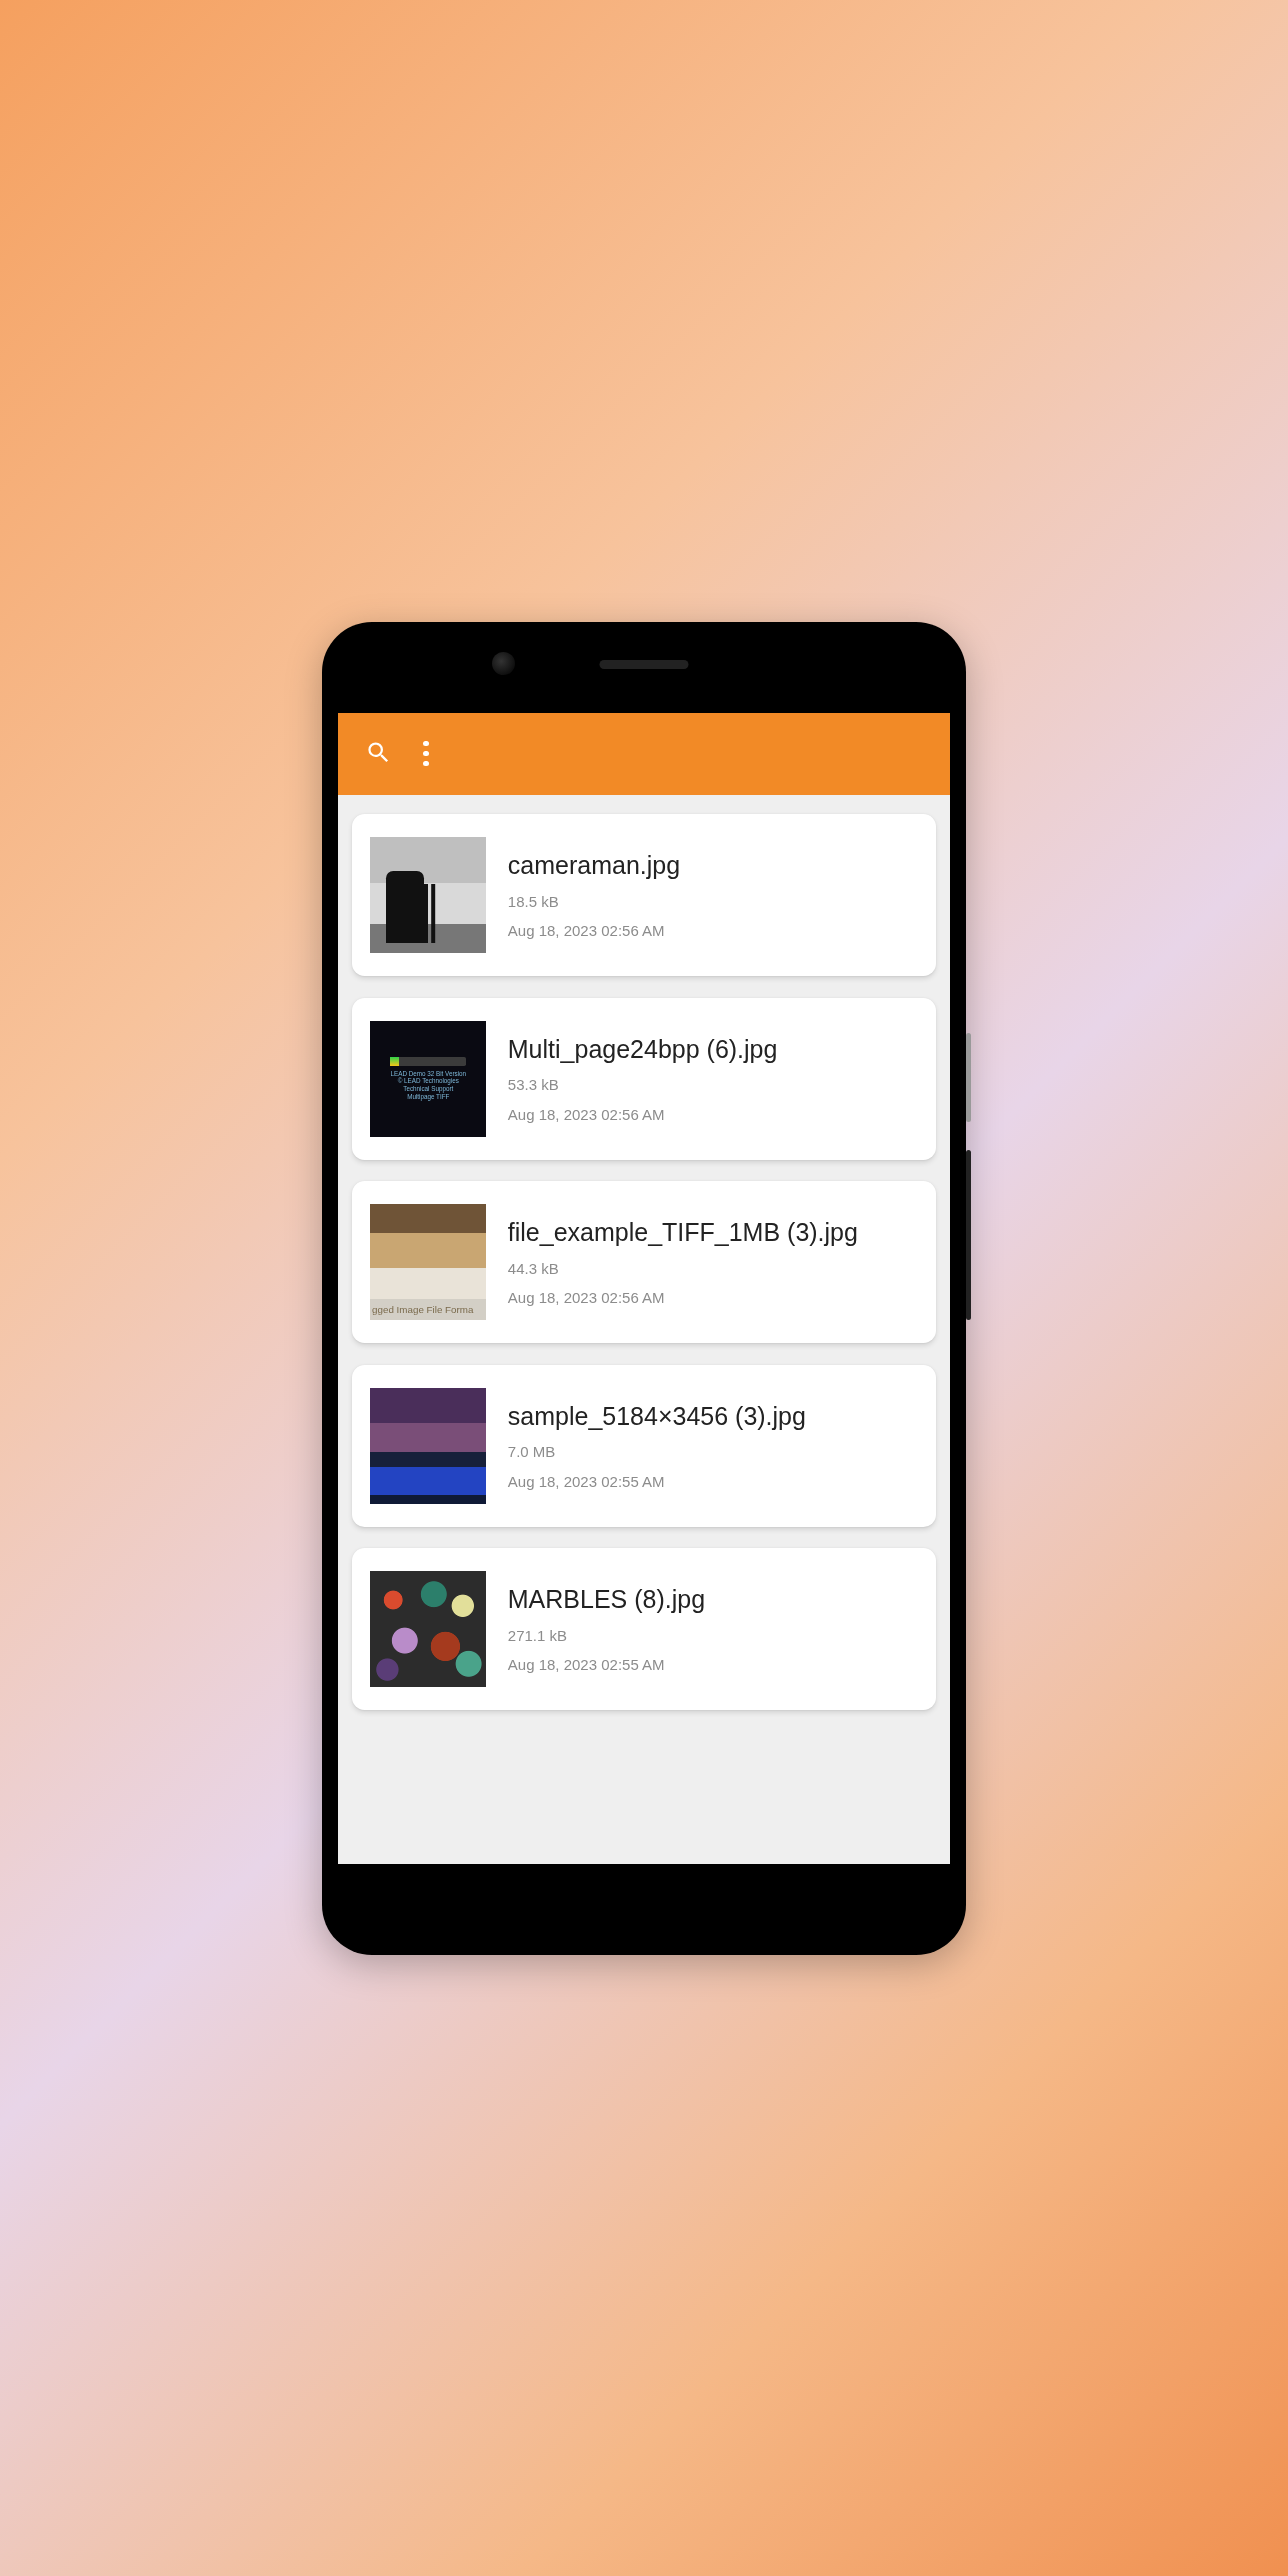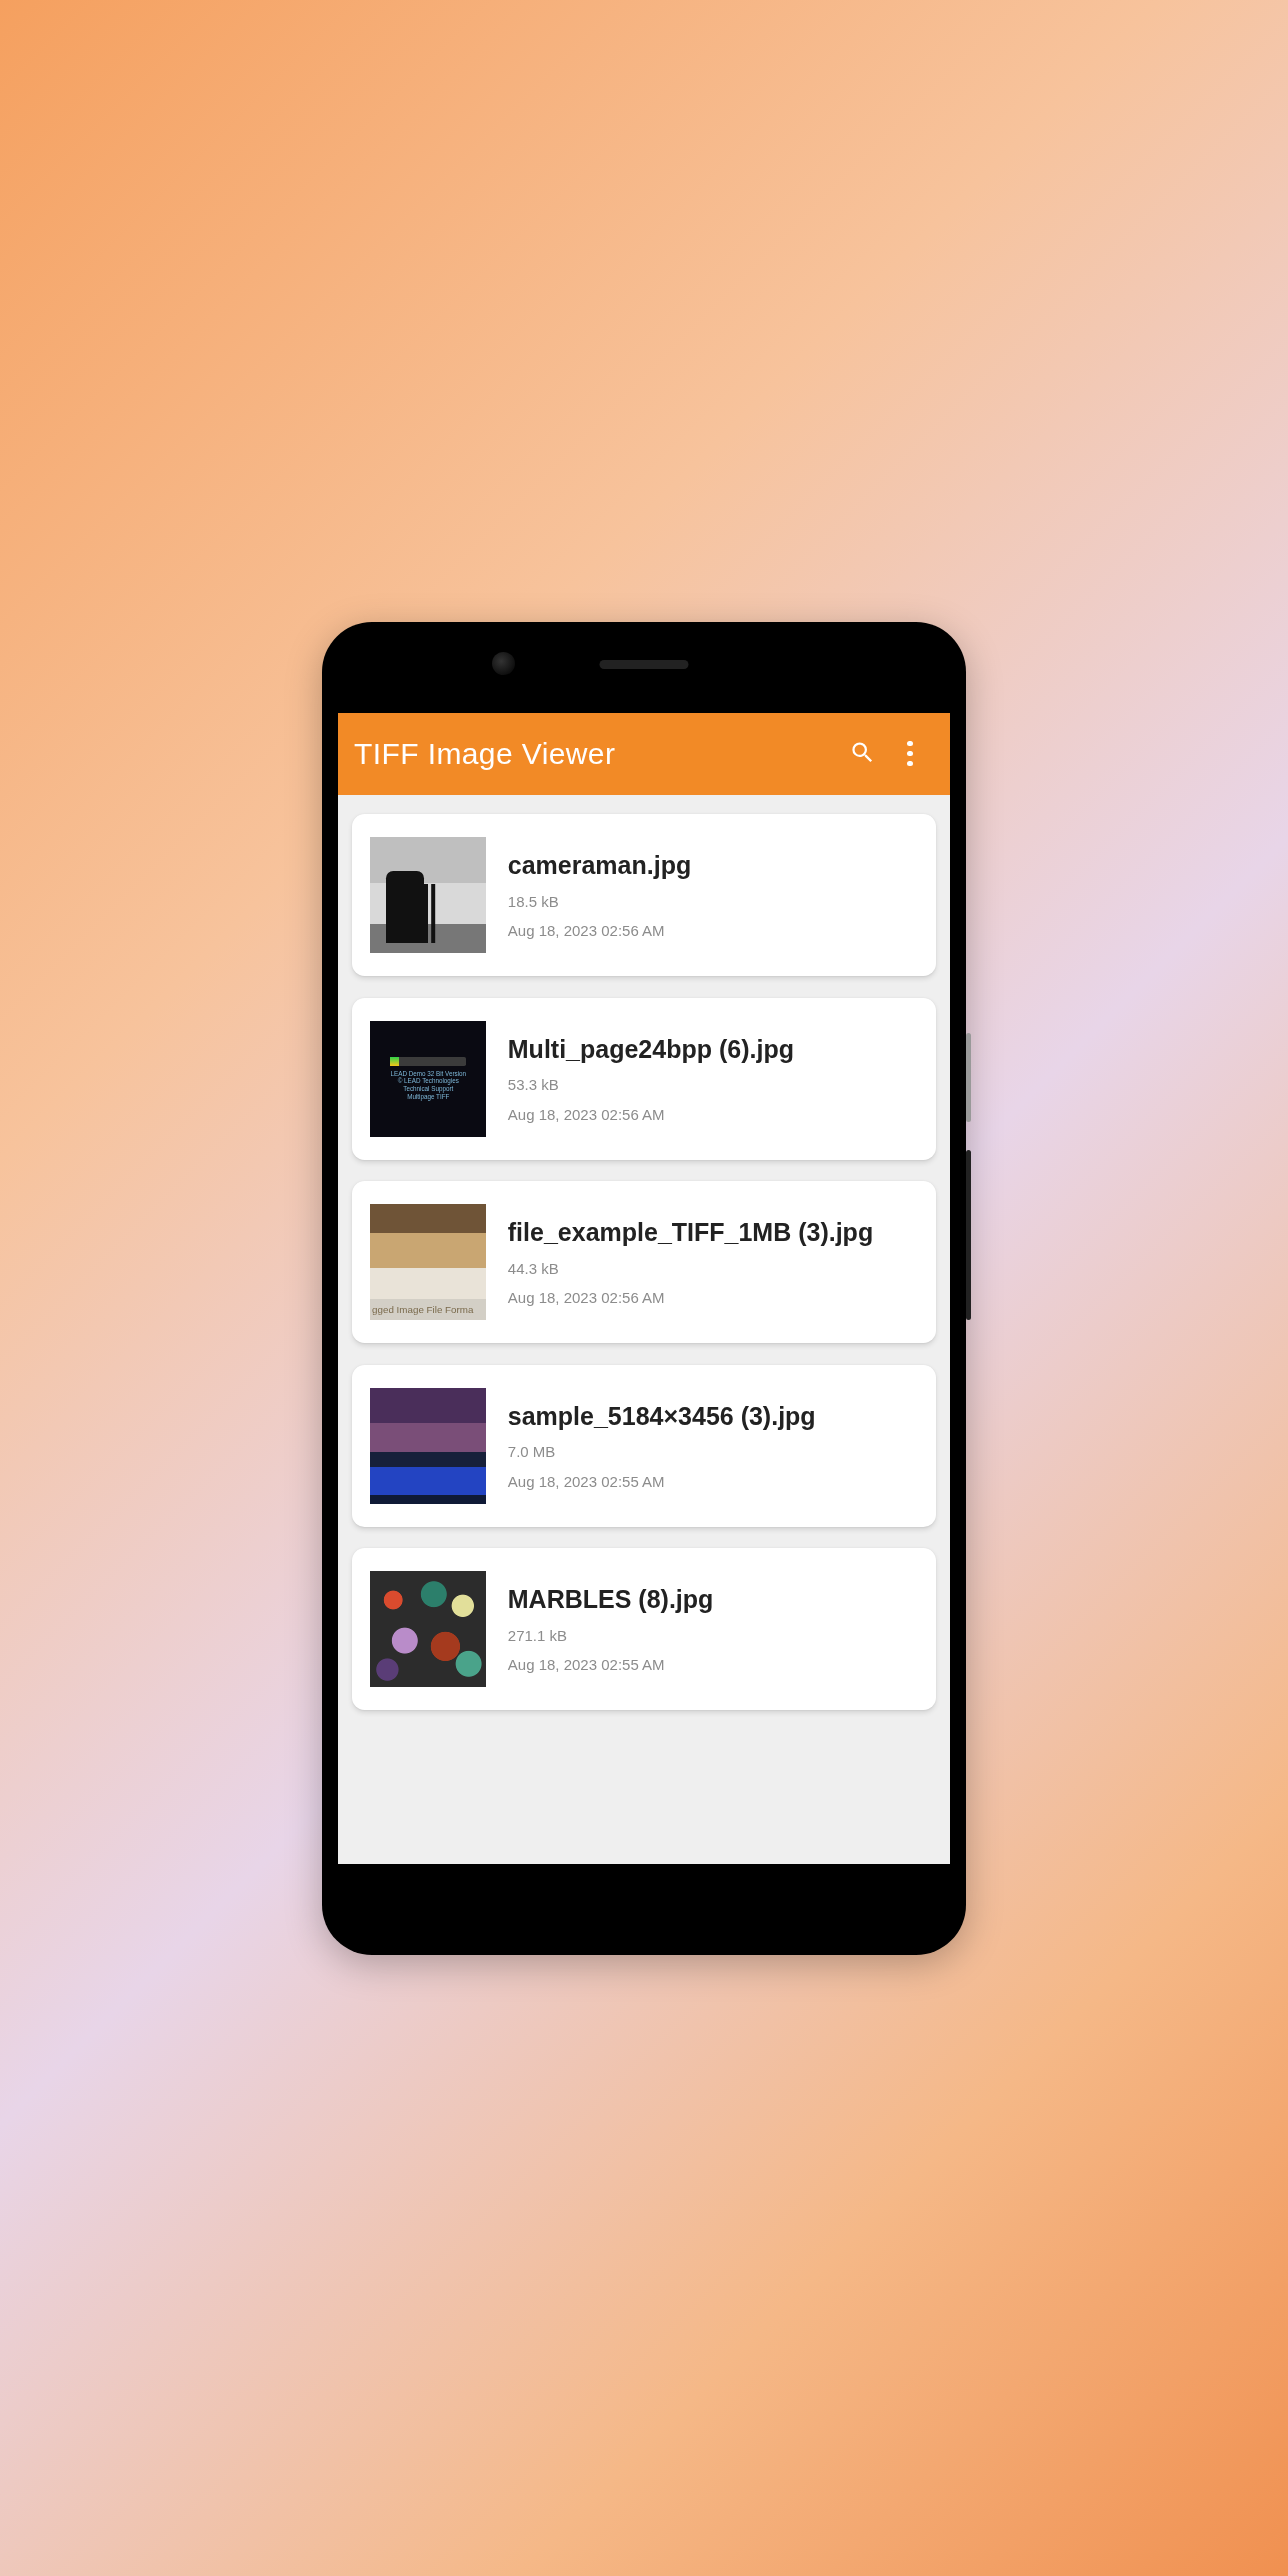--- a/index.html
+++ b/index.html
@@ -105,21 +105,21 @@
     display:flex; align-items:center; justify-content:center;
     overflow:hidden;
     font-size:9px;
     color:#fff;
     text-align:center;
   }
   .meta { display:flex; flex-direction:column; gap:12.5px; min-width:0; }
   .fname {
     font-size:25px;
     color:#222;
-    font-weight:700;
+    font-weight:400;
     white-space:nowrap;
     overflow:hidden;
     text-overflow:ellipsis;
   }
   .fsize, .fdate {
     font-size:15px;
     color:#8c8c8c;
   }
   .fab {
     position:absolute;
@@ -161,21 +161,20 @@
 </head>
 <body>
 
 <div class="phone">
   <div class="side-btn-1"></div>
   <div class="side-btn-2"></div>
   <div class="bezel">
     <div class="screen">
 
       <div class="appbar">
-        <div class="appbar-title">TIFF Image Viewer</div>
         <div class="appbar-icon">
           <span>
             <svg viewBox="0 0 24 24">
                 <path d="M15.5 14h-.79l-.28-.27A6.471 6.471 0 0016 9.5 6.5 6.5 0 109.5 16c1.61 0 3.09-.59 4.23-1.57l.27.28v.79l5 4.99L20.49 19l-4.99-5zm-6 0C7.01 14 5 11.99 5 9.5S7.01 5 9.5 5 14 7.01 14 9.5 11.99 14 9.5 14z"></path>
               </svg>
           </span>
         </div>
         <div class="appbar-icon">
           <span class="more-dots">
             <span></span>

